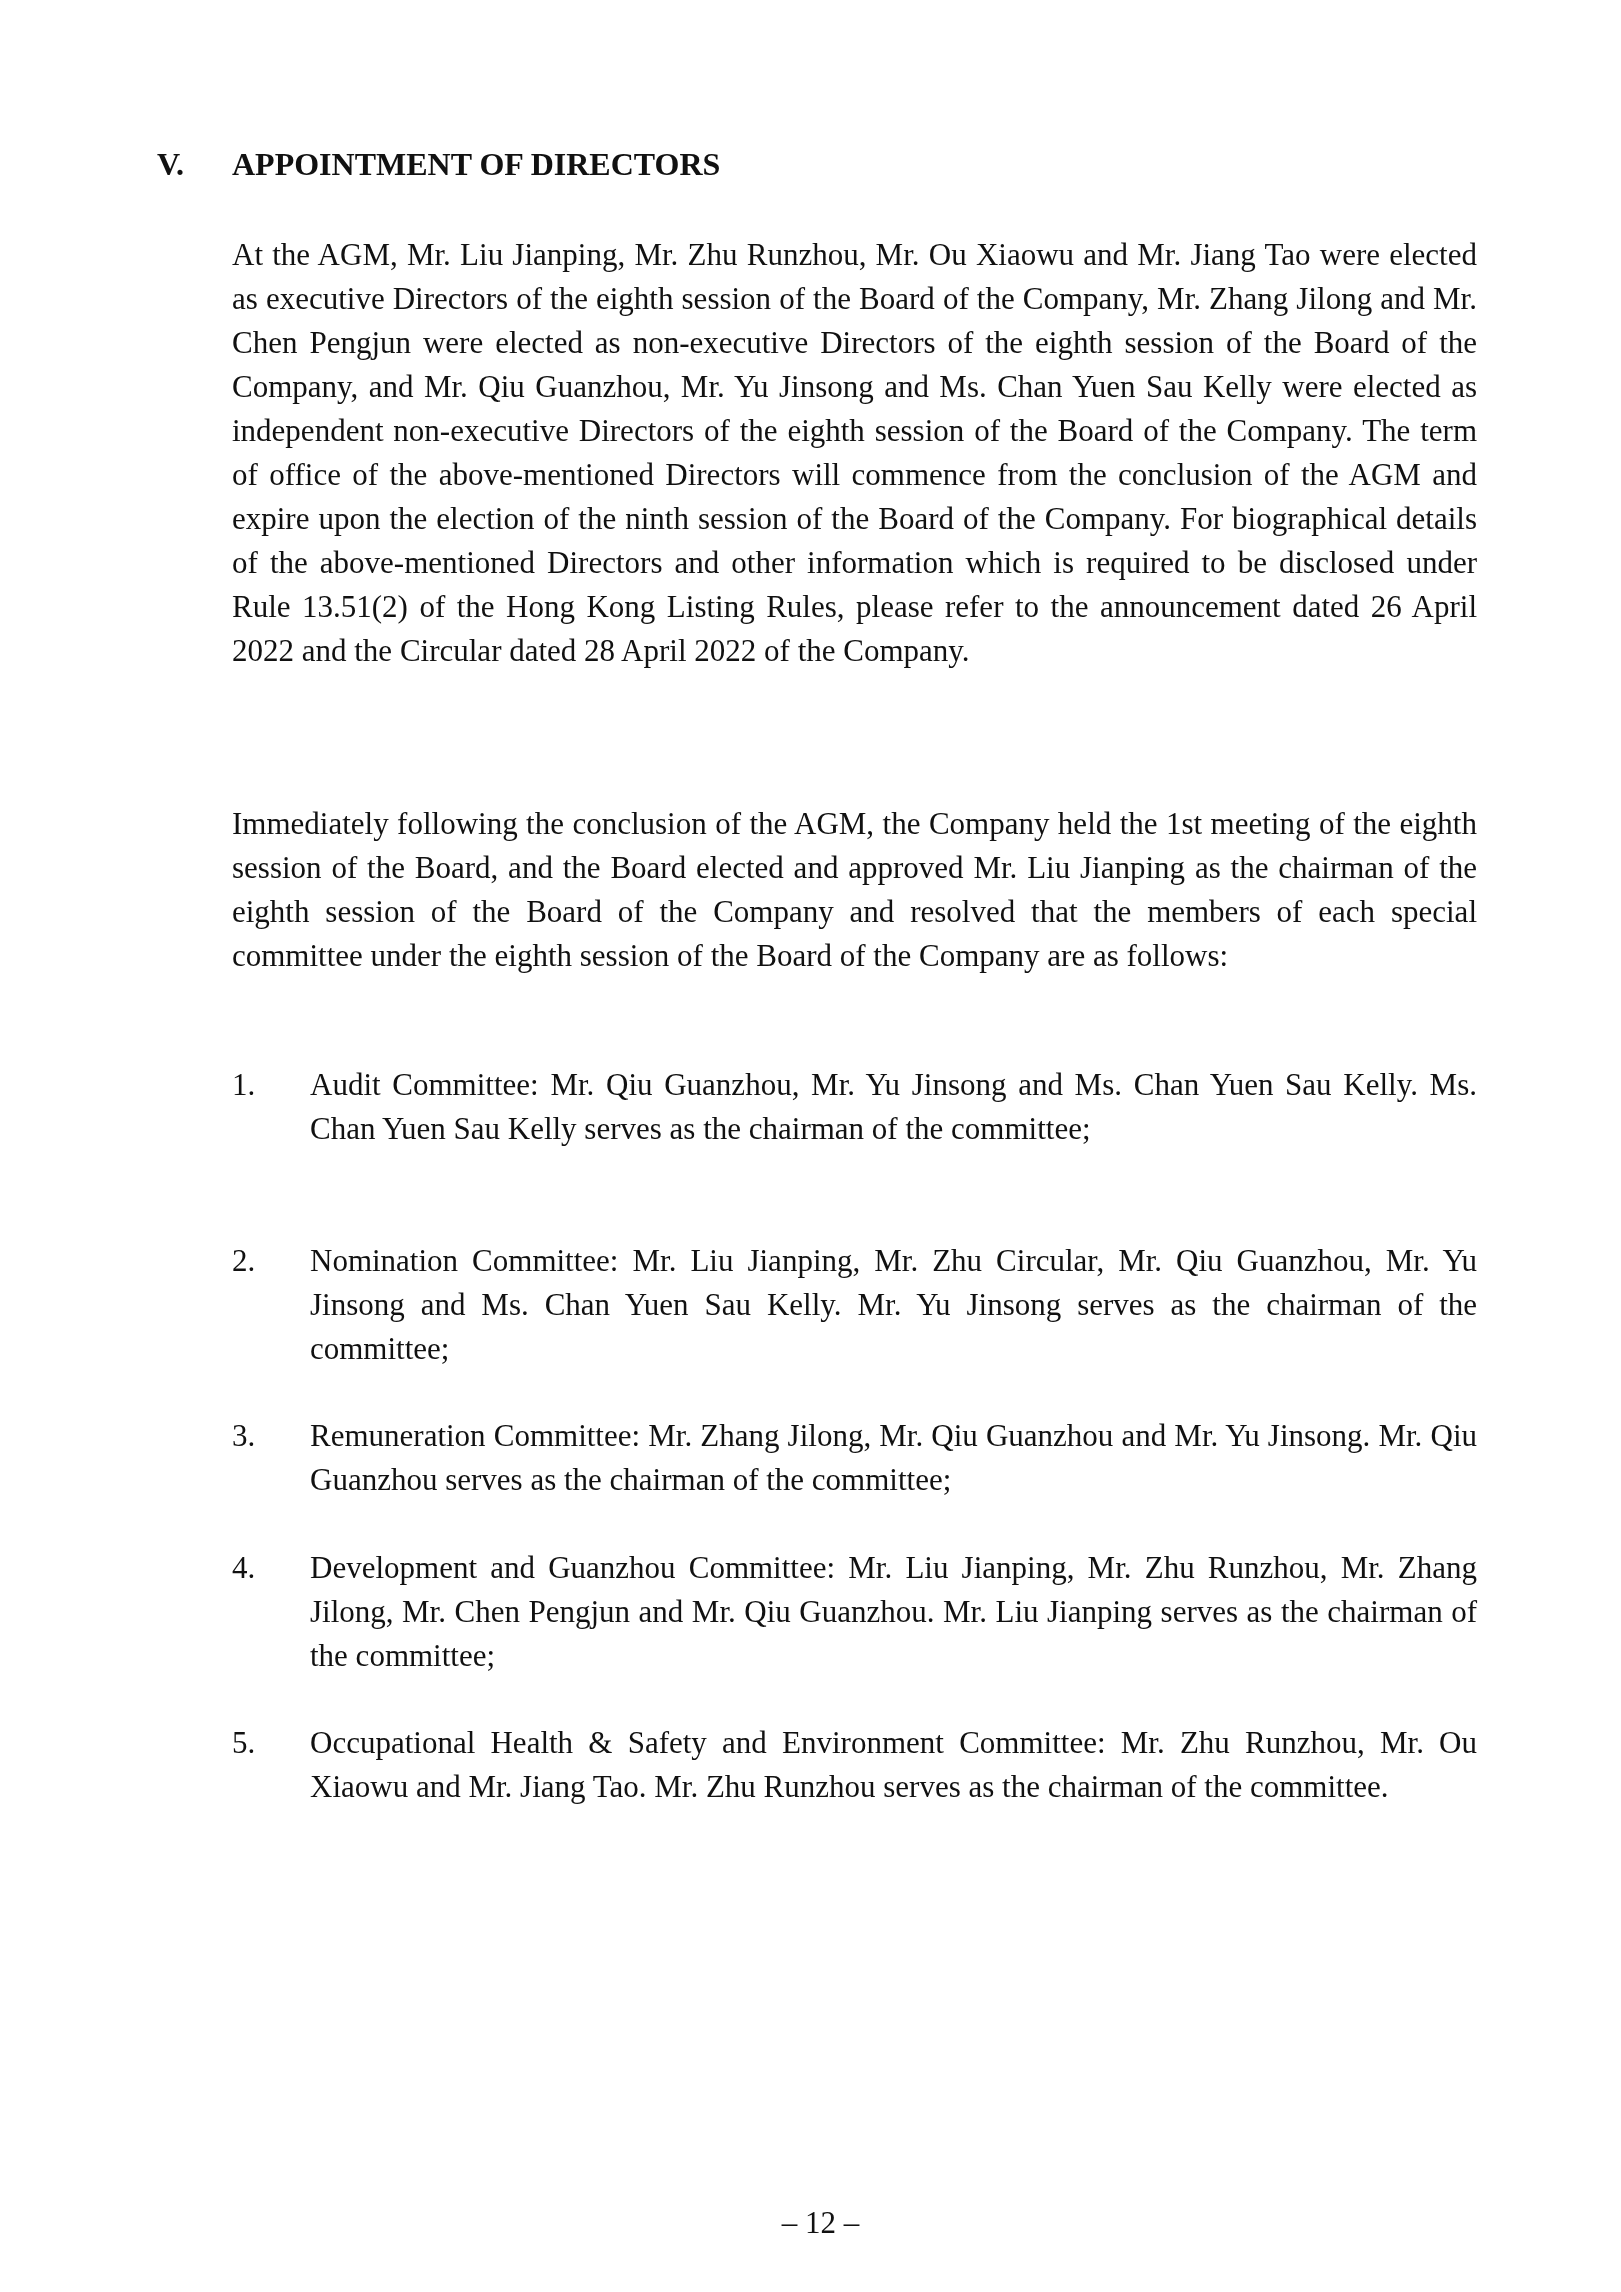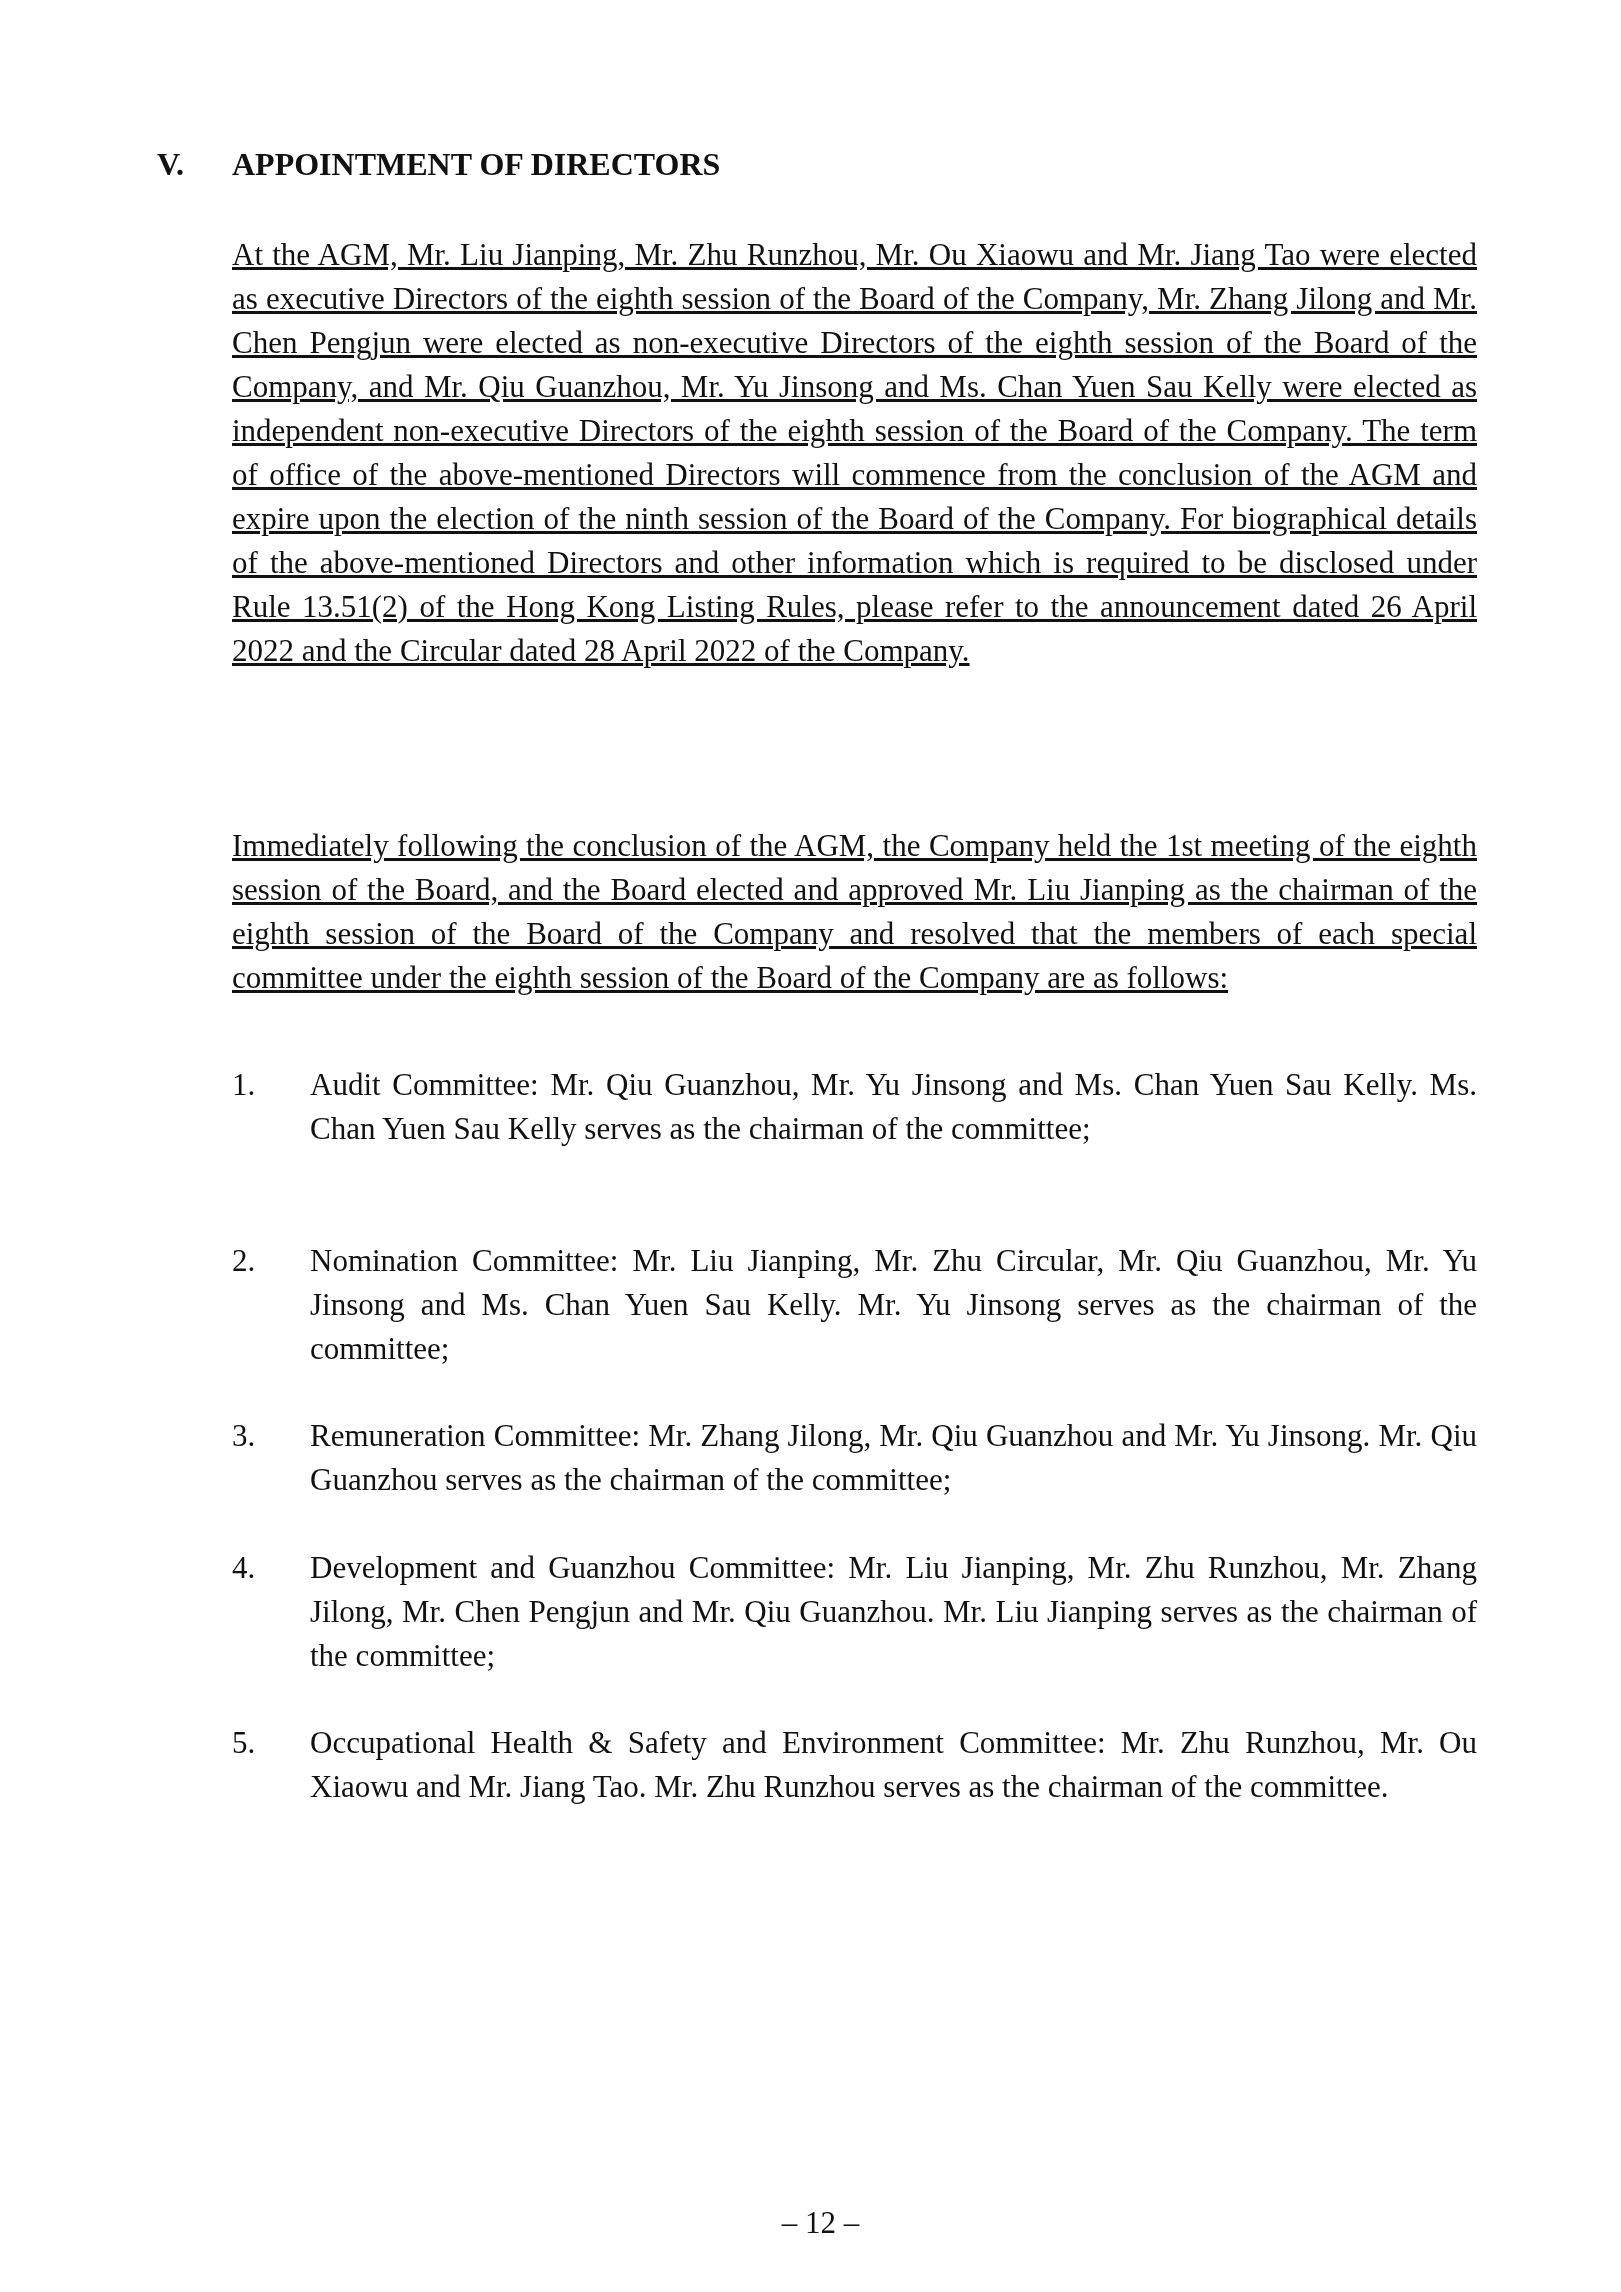--- a/index.html
+++ b/index.html
@@ -36,24 +36,23 @@
     }
     .para {
       position: absolute;
       left: 232px;
       width: 1245px;
       font-size: 31px;
       line-height: 44px;
       text-align: justify;
       text-align-last: left;
       margin: 0;
-      text-decoration: underline;
     }
     .p1 { top: 233px; }
-    .p2 { top: 824px; }
+    .p2 { top: 802px; }
     .list {
       position: absolute;
       left: 232px;
       width: 1245px;
       margin: 0;
       padding: 0;
       list-style: none;
     }
     .list-item {
       position: absolute;

